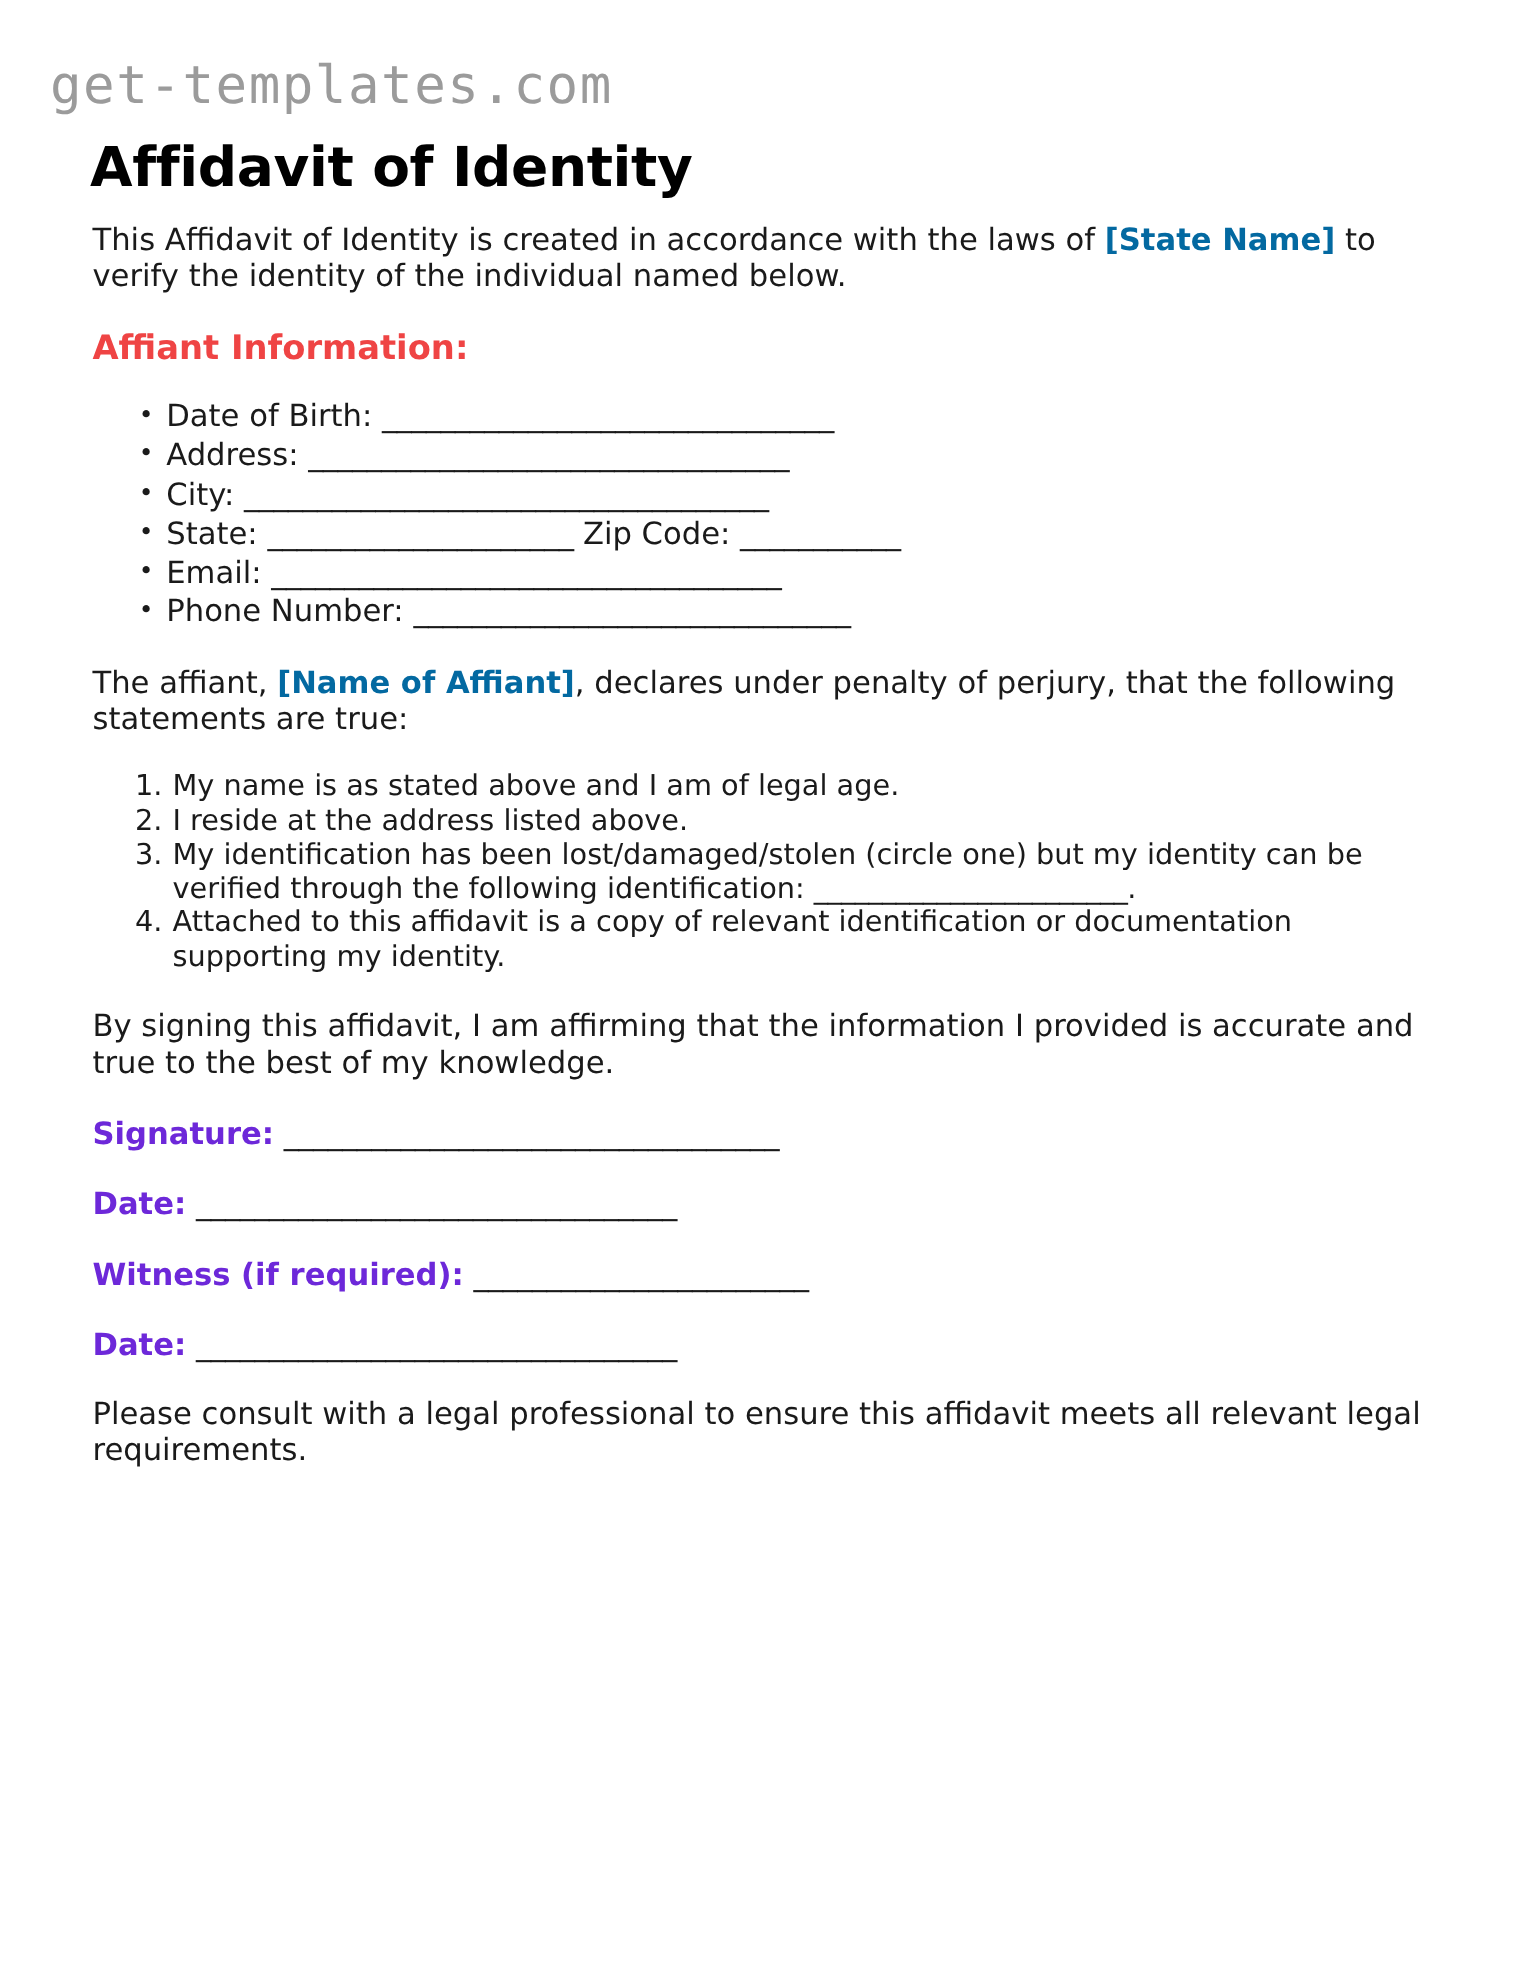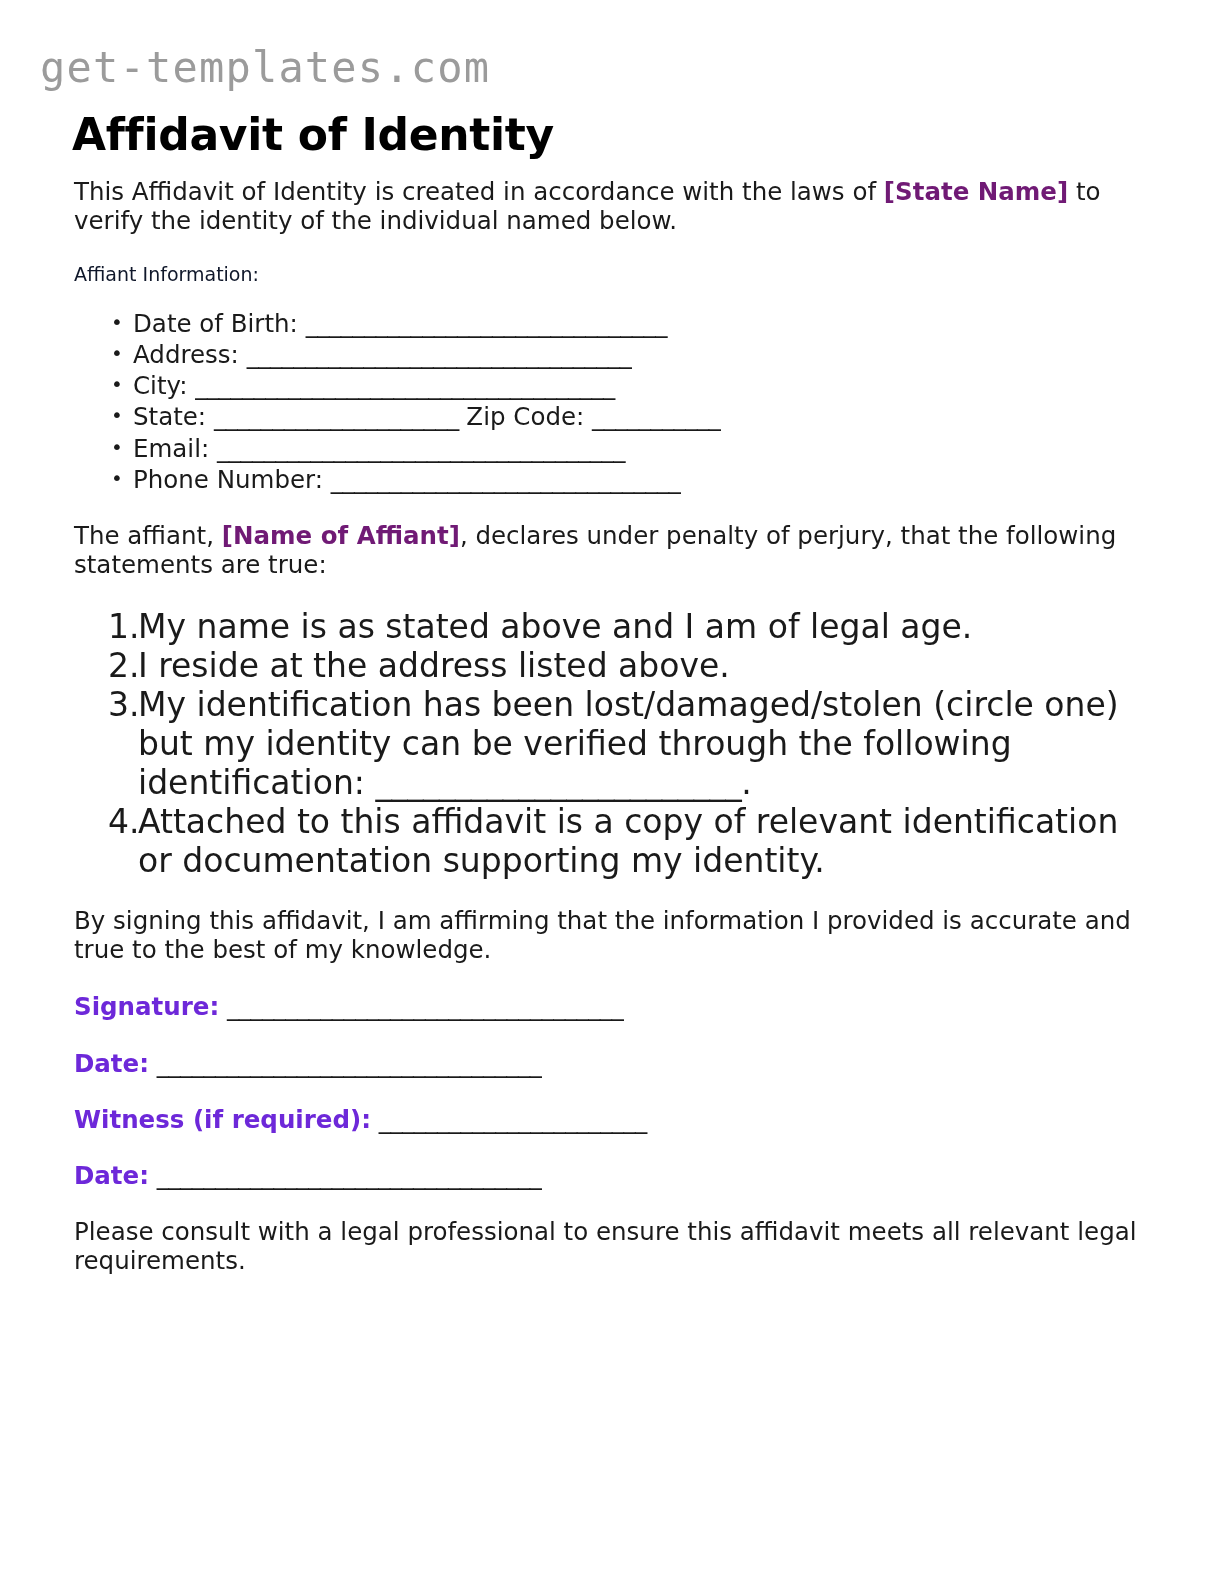--- a/index.html
+++ b/index.html
@@ -64,27 +64,27 @@
     font-size: 24.5px;
     line-height: 1.18;
     color: #1a1a1a;
   }
 
   .block-gap-lg { height: 27px; }
   .block-gap-md { height: 22px; }
 
   h2.section-heading {
     margin: 0;
-    font-size: 19px;
-    font-weight: normal;
-    color: #0f172a;
+    font-size: 27px;
+    font-weight: bold;
+    color: #ef4444;
     line-height: 1.2;
   }
 
-  strong.bold { font-weight: bold; color: #701a75; }
+  strong.bold { font-weight: bold; color: #0369a1; }
 
   
   ul.field-list {
     margin: 0;
     padding: 0 0 0 59px;
     list-style: none;
   }
   ul.field-list li {
     font-size: 24.5px;
     line-height: 1.275;
@@ -103,21 +103,21 @@
   }
 
   
   ol.statements {
     margin: 0;
     padding: 0 0 0 62px;
     list-style: none;
     counter-reset: stmt;
   }
   ol.statements li {
-    font-size: 33px;
+    font-size: 23px;
     line-height: 1.185;
     position: relative;
     color: #1a1a1a;
     counter-increment: stmt;
     padding-left: 2px;
   }
   ol.statements li::before {
     content: counter(stmt) ".";
     position: absolute;
     left: -28px;

